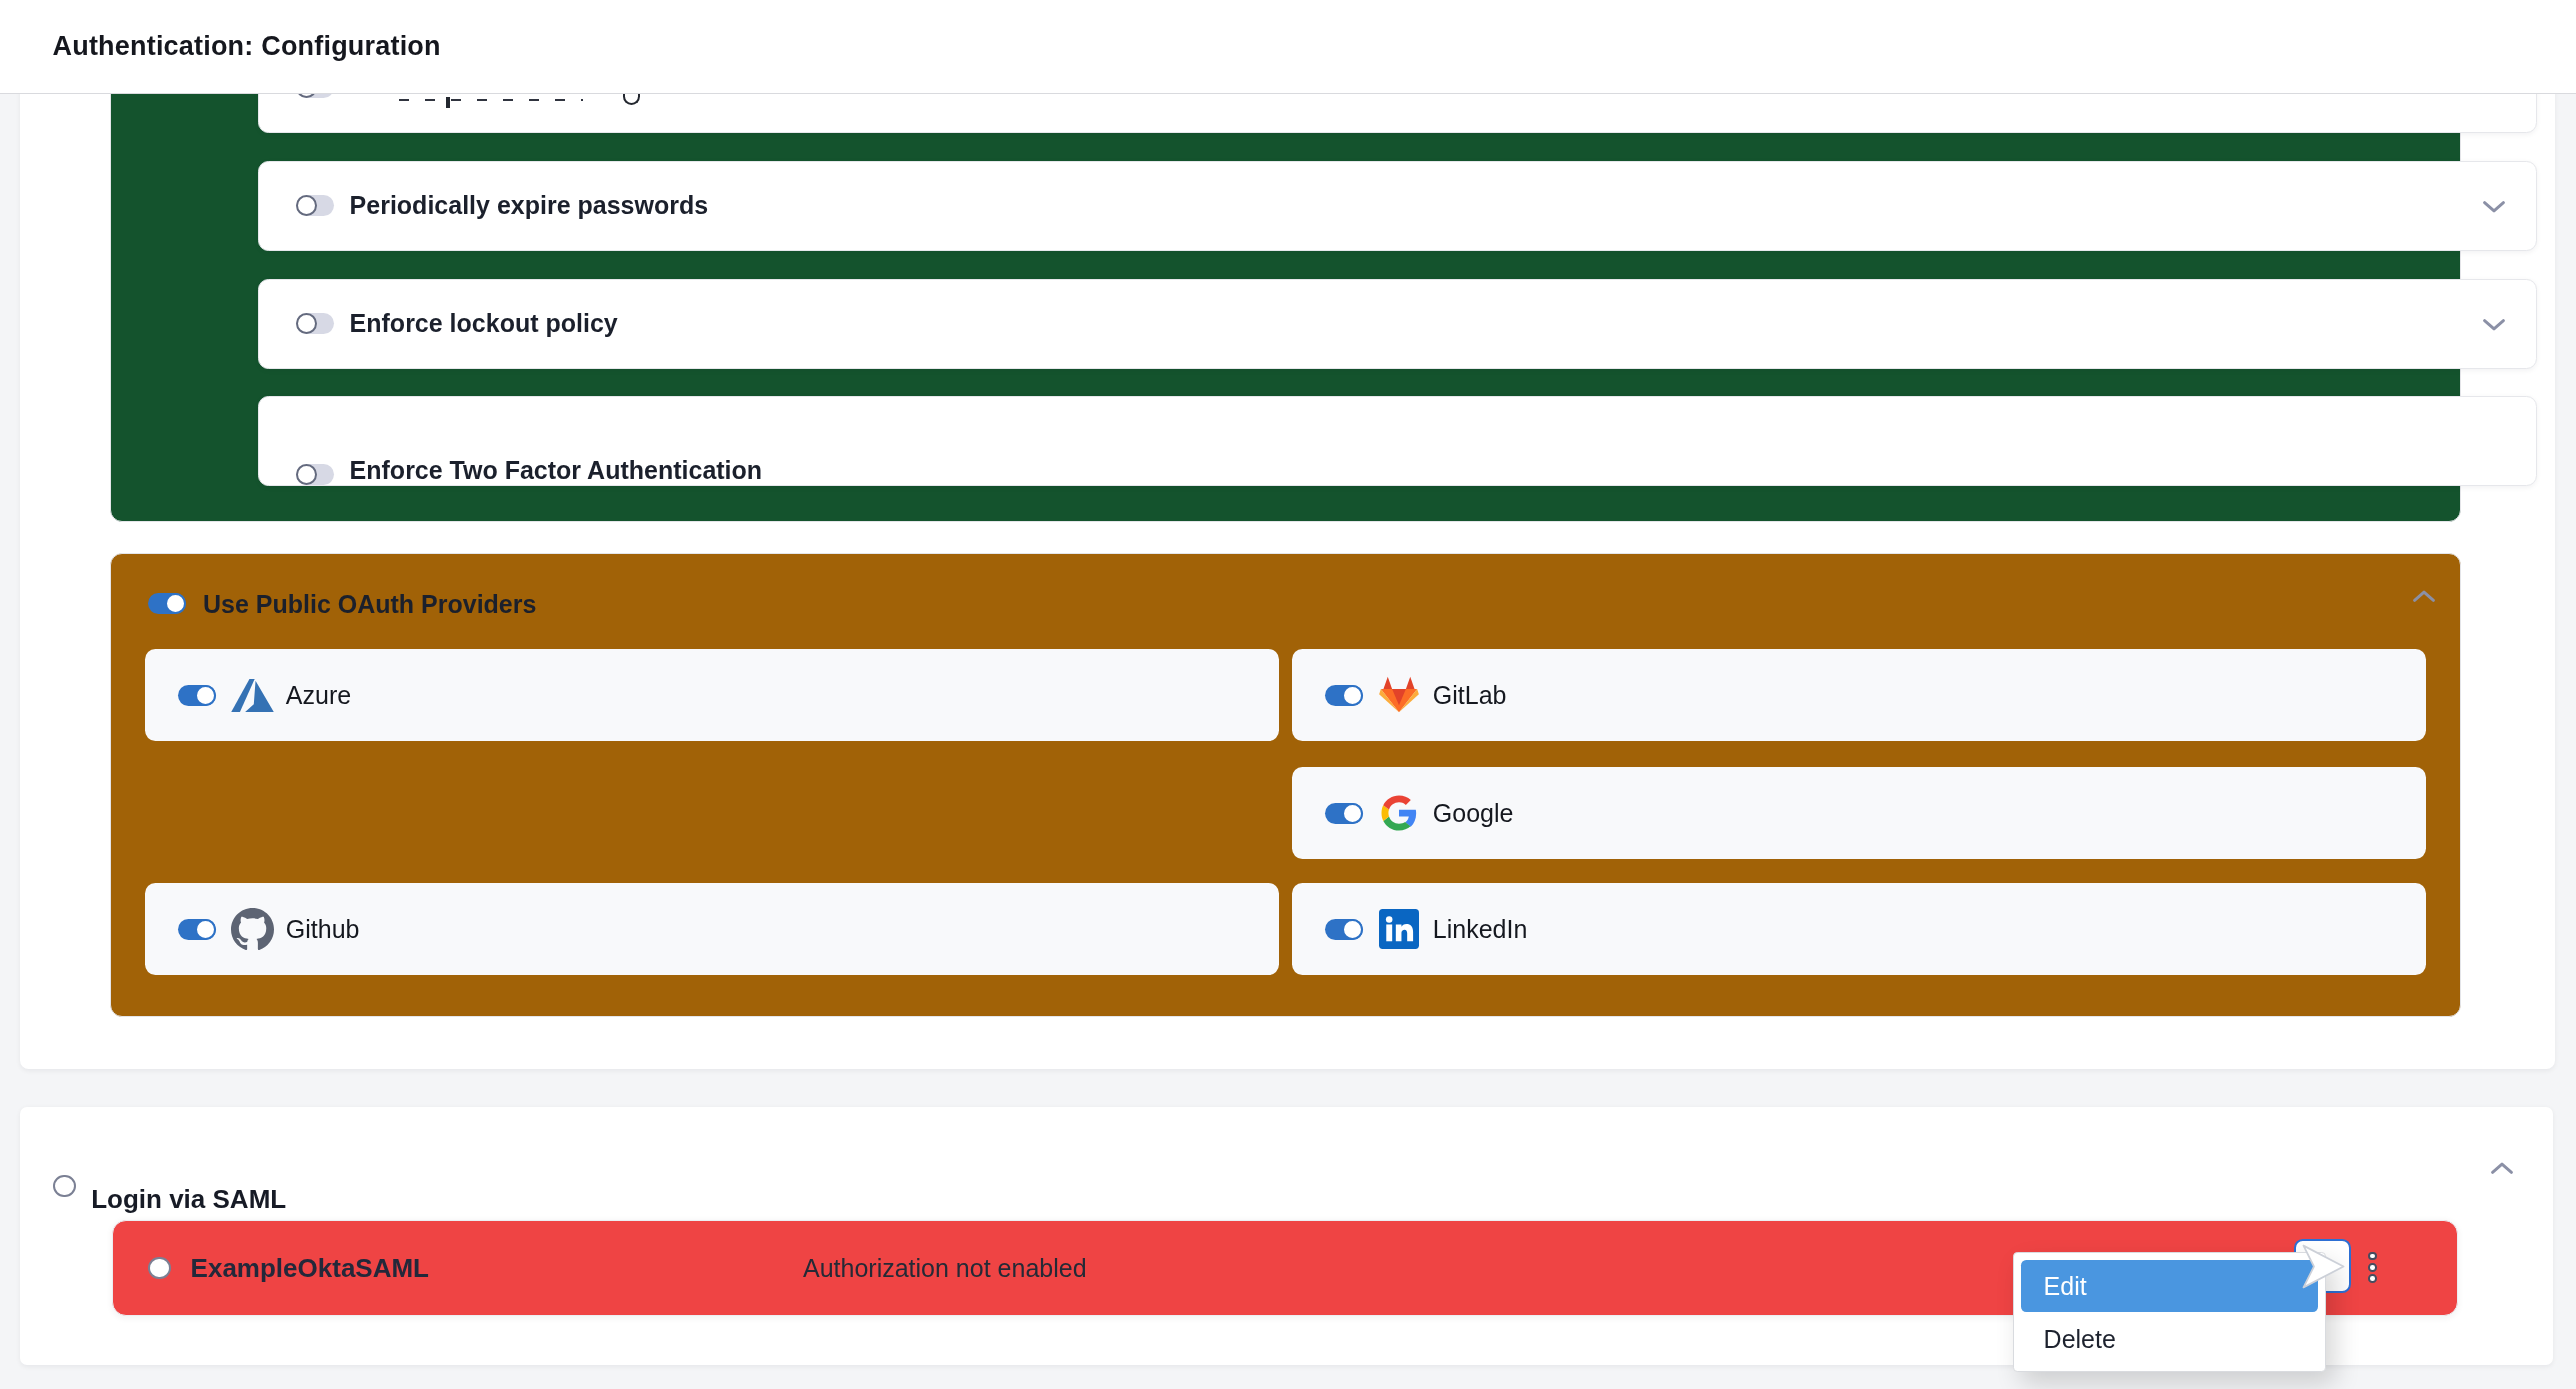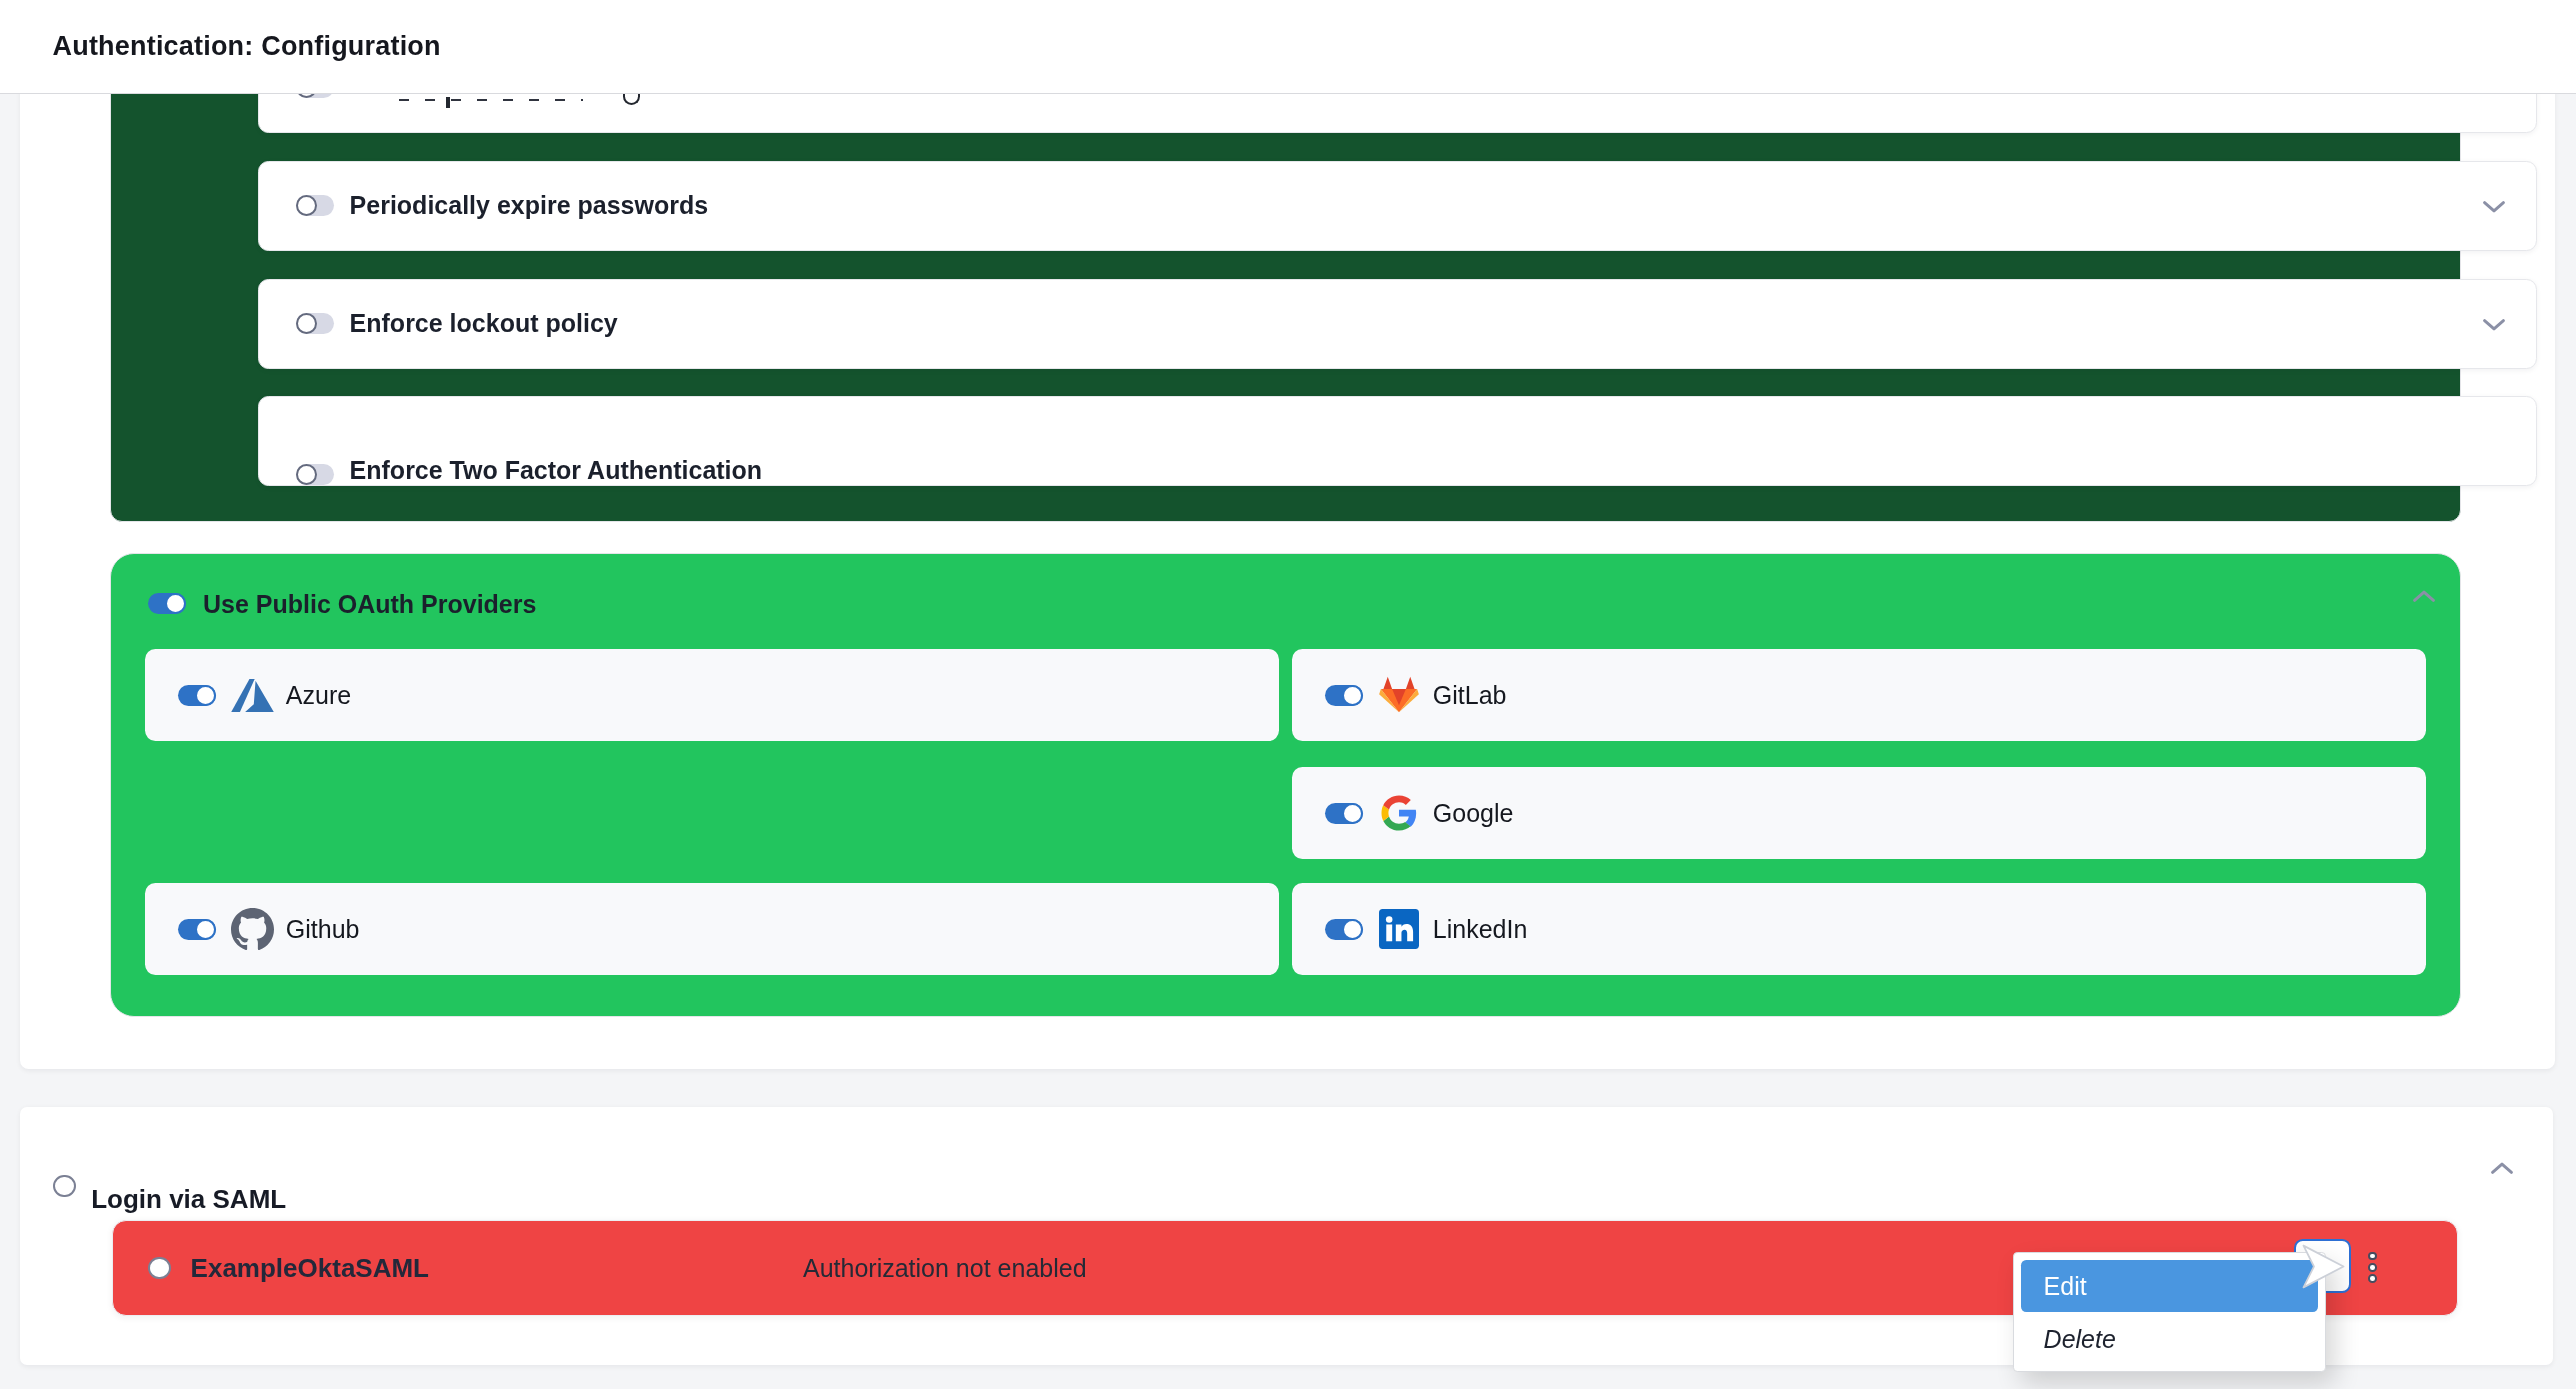--- a/index.html
+++ b/index.html
@@ -31,21 +31,21 @@
     box-shadow:0 1.7px 5.2px rgba(18,24,40,.06); z-index:2;
   }
 
   
   .group-card {
     position:absolute; left:110px; top:3.5px; width:2351px; height:518px;
     background:#14532d; border:1.7px solid #e4e5e9; border-radius:12px; z-index:2;
   }
   .oauth-card {
     position:absolute; left:110px; top:553px; width:2351px; height:464px;
-    background:#22c55e; border:1.7px solid #e4e5e9; border-radius:24px; z-index:2;
+    background:#a16207; border:1.7px solid #e4e5e9; border-radius:12px; z-index:2;
   }
 
   
   .setting-row {
     position:absolute; left:147px; width:2279px; height:90px;
     background:#ffffff; border:1.7px solid #e6e7eb; border-radius:10.4px;
     box-shadow:0 1.7px 5.2px rgba(23,29,45,.05);
     display:flex; align-items:center; padding-left:37px; z-index:3;
   }
   .row-label { font-size:25px; font-weight:600; color:#1b202c; margin-left:15.6px; }
@@ -115,21 +115,21 @@
     background:#ffffff; border:0.9px solid #d9dbdf; border-radius:4.3px;
     box-shadow:8.7px 12px 26px rgba(0,0,0,.16); z-index:30;
   }
   .menu-item-edit {
     position:absolute; left:7px; top:7px; width:297px; height:52px;
     background:#4a96e0; border-radius:5.2px; color:#ffffff;
     display:flex; align-items:center; padding-left:22.6px; font-size:25px;
   }
   .menu-item-delete {
     position:absolute; left:7px; top:59px; width:297px; height:54px;
-    color:#1d222e; display:flex; align-items:center; padding-left:22.6px; font-size:25px;font-style:italic;
+    color:#1d222e; display:flex; align-items:center; padding-left:22.6px; font-size:25px;
   }
   .popup-arrow { position:absolute; left:2300px; top:1243px; z-index:40; }
 </style>
 </head>
 <body>
 
 <div class="outer-panel"></div>
 
 <div class="group-card">
 

